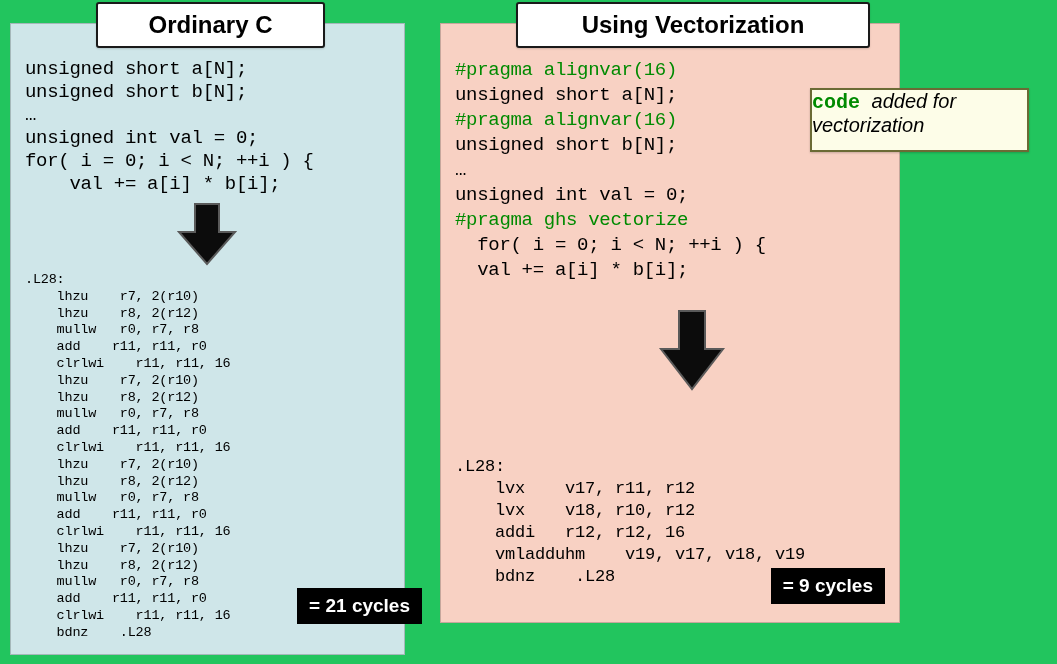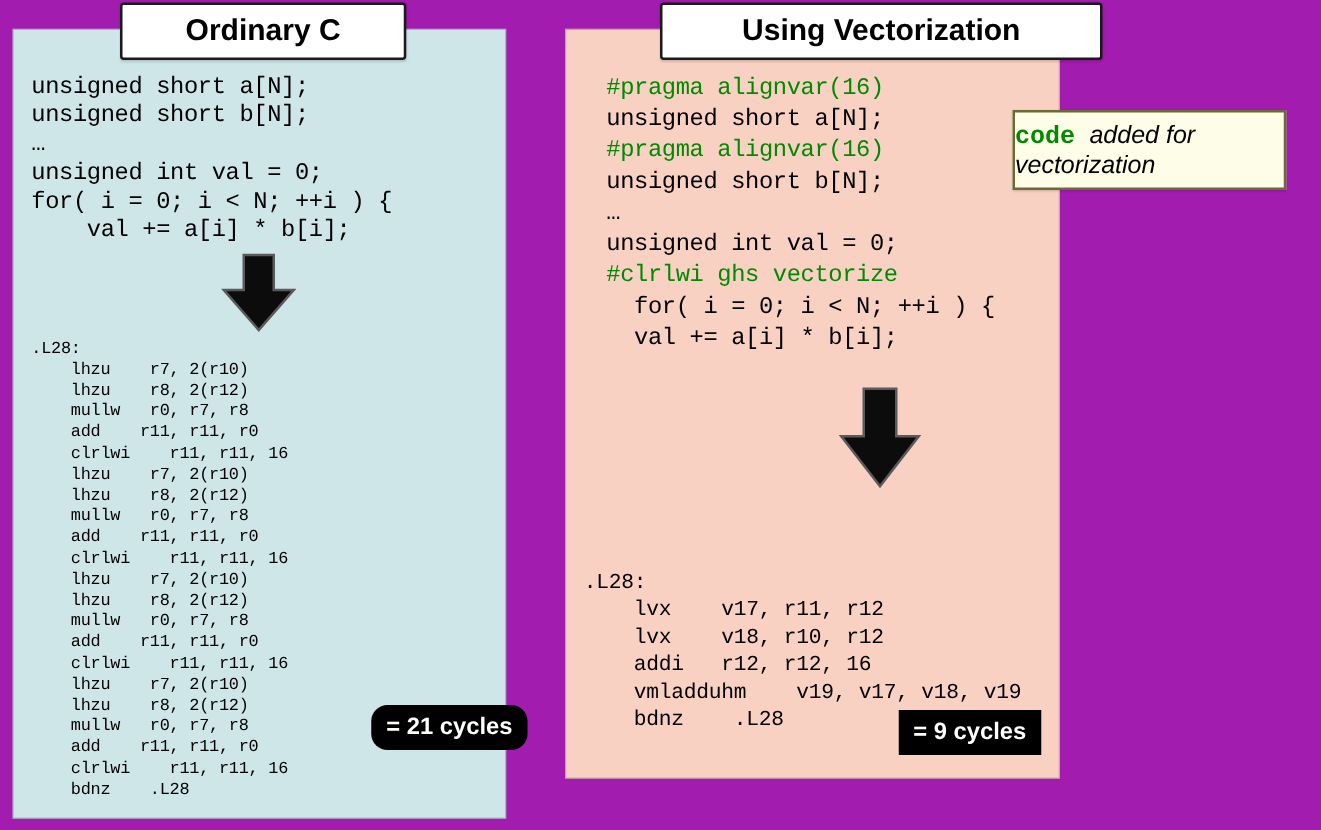--- a/index.html
+++ b/index.html
@@ -1,36 +1,36 @@
 <!DOCTYPE html>
 <html><head>
 <meta charset="utf-8">
 <style>
   html,body{margin:0;padding:0;background:#fff;font-family:"Helvetica Neue",Arial,sans-serif;}
-  .page{width:1057px;height:664px;position:relative;background:#a21caf;}
+  .page{width:1057px;height:664px;position:relative;background:#22c55e;}
   .panel{position:absolute;box-sizing:border-box;border:1px solid rgba(0,0,0,.2);}
   .panel.left{left:10px;top:23px;width:395px;height:632px;background:#cfe6e9;}
-  .panel.right{left:452px;top:23px;width:396px;height:600px;background:#f8d1c3;}
+  .panel.right{left:440px;top:23px;width:460px;height:600px;background:#f8d1c3;}
   .tab{position:absolute;top:-22px;height:42px;background:#fff;border:2px solid #1a1a1a;border-radius:3px;
        font-size:24px;font-weight:600;display:flex;align-items:center;justify-content:center;
        box-shadow:0 1px 2px rgba(0,0,0,.15);}
   .panel.left .tab{left:85px;width:225px;}
   .panel.right .tab{left:75px;width:350px;}
   .code{position:absolute;left:14px;white-space:pre;font-family:"Courier New",monospace;font-weight:400;color:#000;}
   .left .ccode{top:34px;font-size:19px;line-height:23px;letter-spacing:-.3px;}
   .left .asm{top:248px;font-size:13.5px;line-height:16.8px;letter-spacing:-.2px;}
-  .right .ccode{top:34px;font-size:19px;line-height:25px;letter-spacing:-.3px;margin-left:18px;}
+  .right .ccode{top:34px;font-size:19px;line-height:25px;letter-spacing:-.3px;}
   .right .asm{top:432px;font-size:17px;line-height:22px;letter-spacing:-.2px;}
   .green{color:#008a00;}
   .arrow{position:absolute;}
   .cycles{position:absolute;background:#000;color:#fff;font-size:19px;font-weight:600;padding:7px 12px;white-space:nowrap;}
-  .panel.left .cycles{right:-18px;top:540px;border-radius:13px;}
+  .panel.left .cycles{right:-18px;top:564px;}
   .panel.right .cycles{right:14px;top:544px;}
   .annot{position:absolute;left:810px;top:88px;width:215px;height:60px;background:#fdfde8;border:2px solid #6b6b35;
-         font-size:20px;font-style:italic;display:flex;align-items:center;justify-content:center;
+         font-size:20px;font-style:italic;display:flex;justify-content:center;
          box-shadow:0 1px 2px rgba(0,0,0,.2);}
   .annot .kw{color:#008a00;font-family:"Courier New",monospace;font-style:normal;font-weight:700;margin-right:6px;}
 </style>
 </head>
 <body>
 
 <div class="page">
 
   <div class="panel left">
     <div class="tab">Ordinary C</div>
@@ -71,21 +71,21 @@
   </div>
 
   <div class="panel right">
     <div class="tab">Using Vectorization</div>
     <div class="code ccode" id="right-ccode"><span class="green">#pragma alignvar(16)
 </span><span>unsigned short a[N];
 </span><span class="green">#pragma alignvar(16)
 </span><span>unsigned short b[N];
 </span><span>…
 </span><span>unsigned int val = 0;
-</span><span class="green">#clrlwi ghs vectorize
+</span><span class="green">#pragma ghs vectorize
 </span><span>  for( i = 0; i &lt; N; ++i ) {
 </span><span>  val += a[i] * b[i];
 </span></div>
 
     <svg class="arrow" style="left:216px;top:285px;" width="70" height="84" viewBox="0 0 70 84">
       <path d="M22 2 H48 V40 H66 L35 80 L4 40 H22 Z" fill="#0c0c0c" stroke="#5a5a5a" stroke-width="2"></path>
     </svg>
 
     <div class="code asm">.L28:
     lvx    v17, r11, r12

